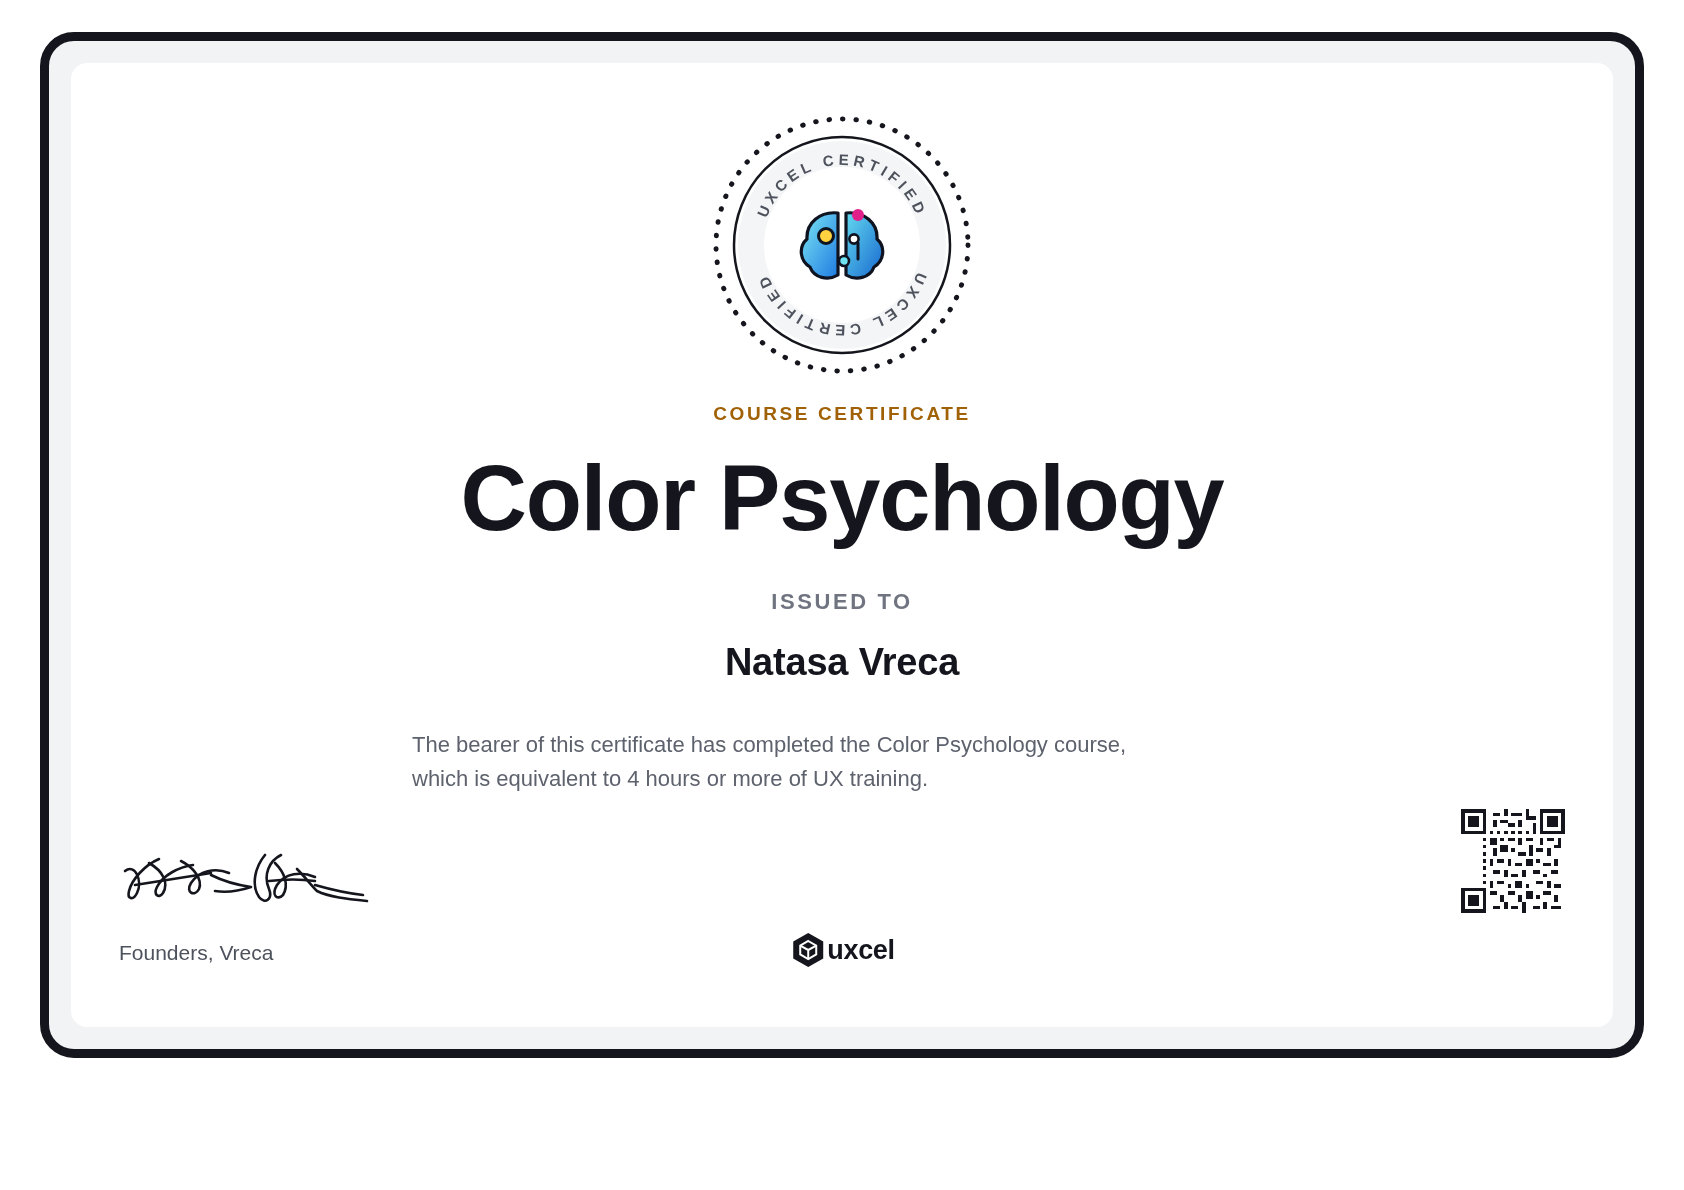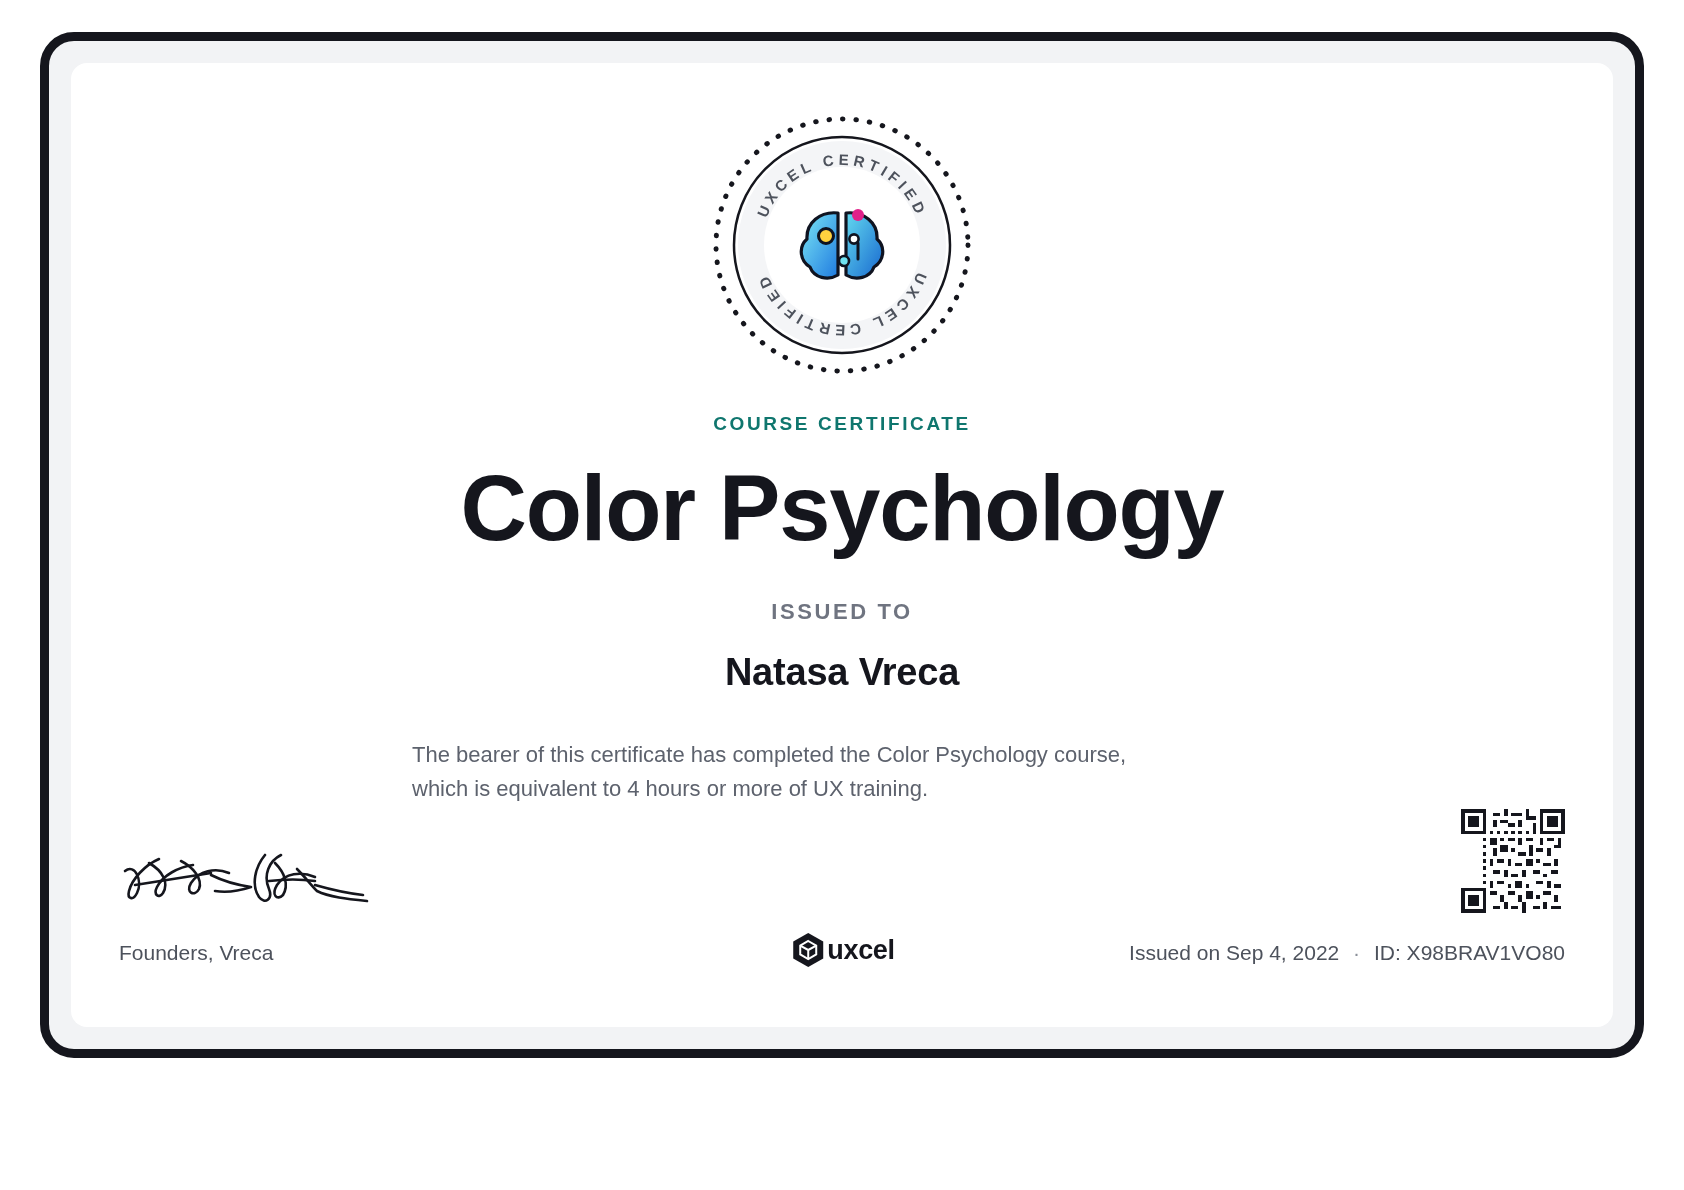--- a/index.html
+++ b/index.html
@@ -44,25 +44,25 @@
   .seal-wrap {
     margin-top: 48px;
     width: 268px;
     height: 268px;
     position: relative;
   }
   .seal-wrap svg { display: block; }
 
   
   .eyebrow {
-    margin-top: 34px;
+    margin-top: 24px;
     font-size: 19px;
     font-weight: bold;
     letter-spacing: 2.6px;
-    color: #0f766e;
+    color: #a16207;
     text-transform: uppercase;
   }
   .course-title {
     margin-top: 26px;
     font-size: 92px;
     line-height: 1.04;
     font-weight: bold;
     color: #15161d;
     letter-spacing: -1.2px;
     text-align: center;
@@ -343,22 +343,17 @@
                 <rect x="12" y="26" width="1" height="2"></rect>
               <rect x="14" y="27" width="2" height="1"></rect>
                 <rect x="17" y="26" width="1" height="3"></rect>
               <rect x="20" y="27" width="2" height="1"></rect>
                 <rect x="23" y="26" width="1" height="2"></rect>
               <rect x="25" y="27" width="3" height="1"></rect>
             </g>
           </svg>
         </div>
 
-        <div class="issued-meta">
-          <span>Issued on Sep 4, 2022</span>
-          <span class="sep">·</span>
-          <span>ID: X98BRAV1VO80</span>
-        </div>
 
       </div>
     </div>
   </div>
 </div>
 
 </body></html>

